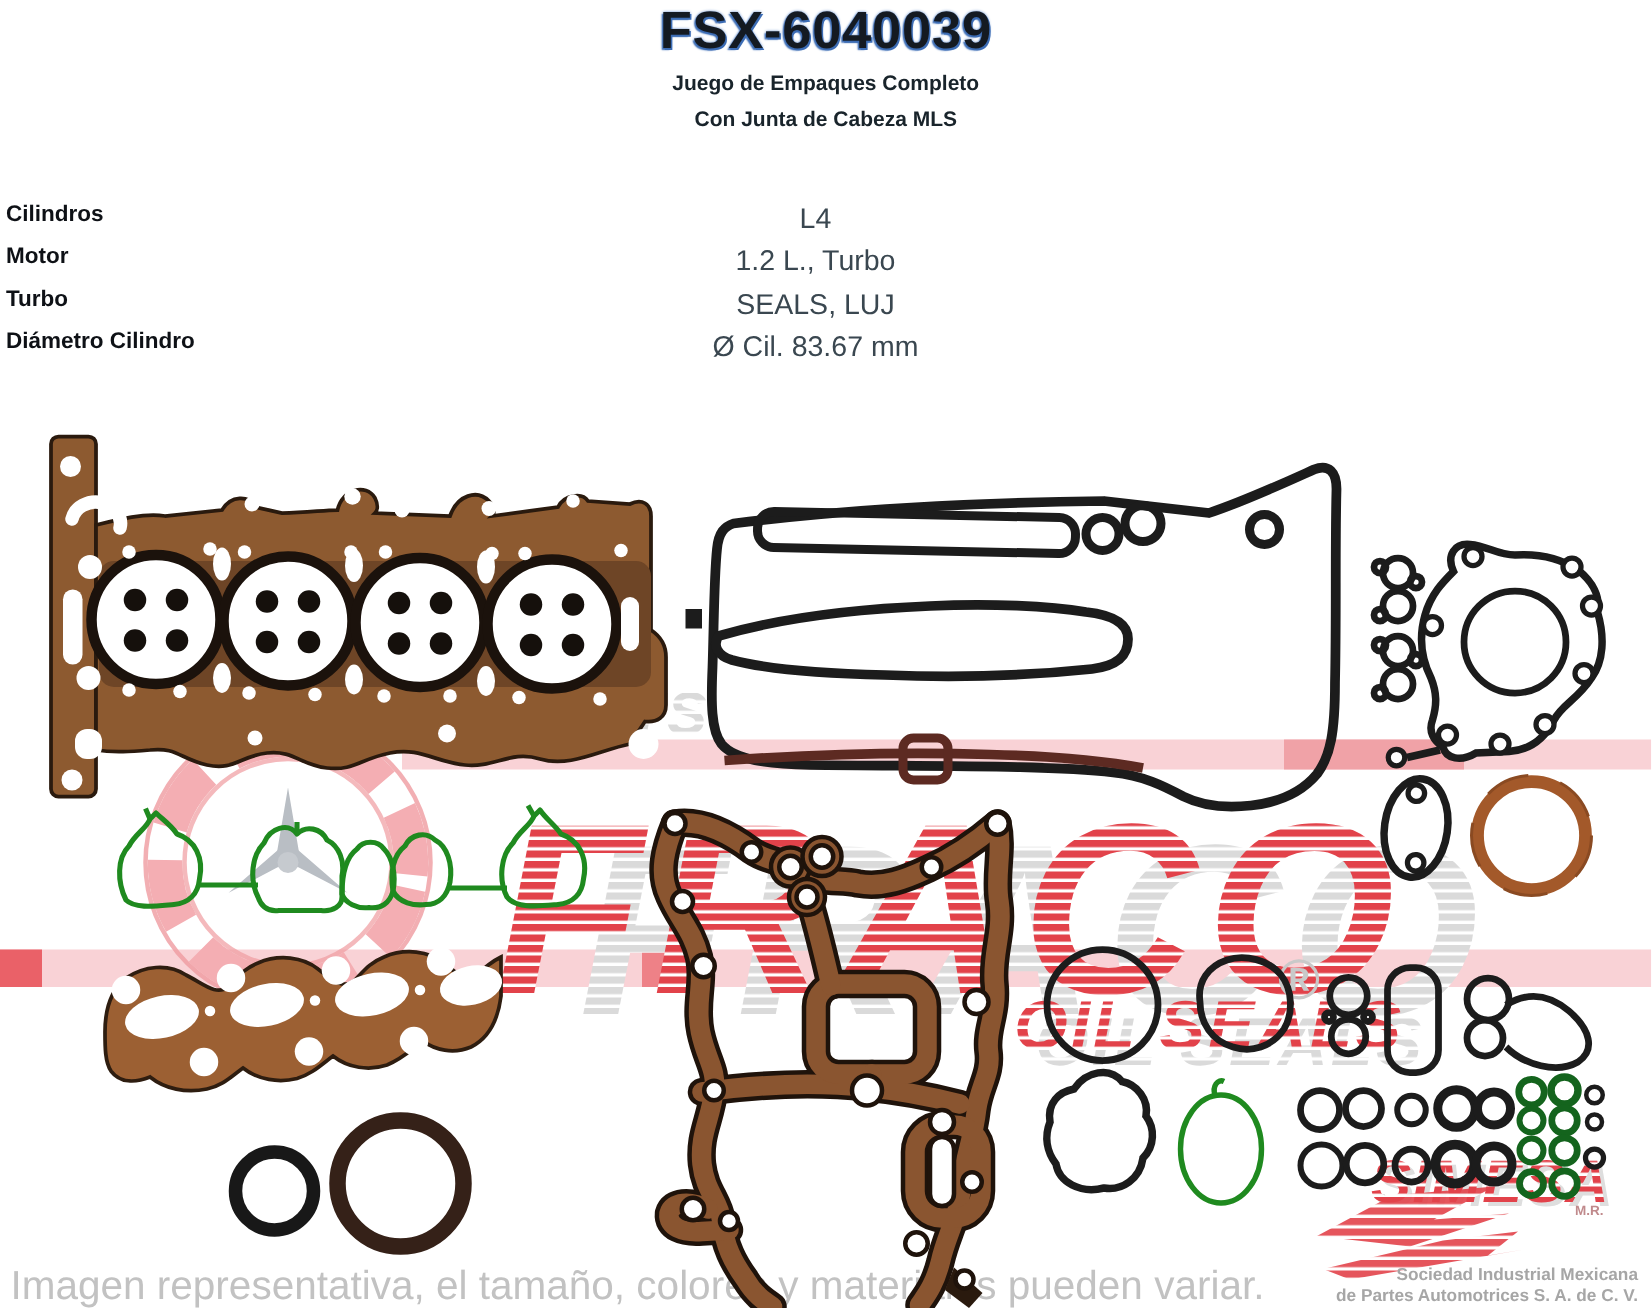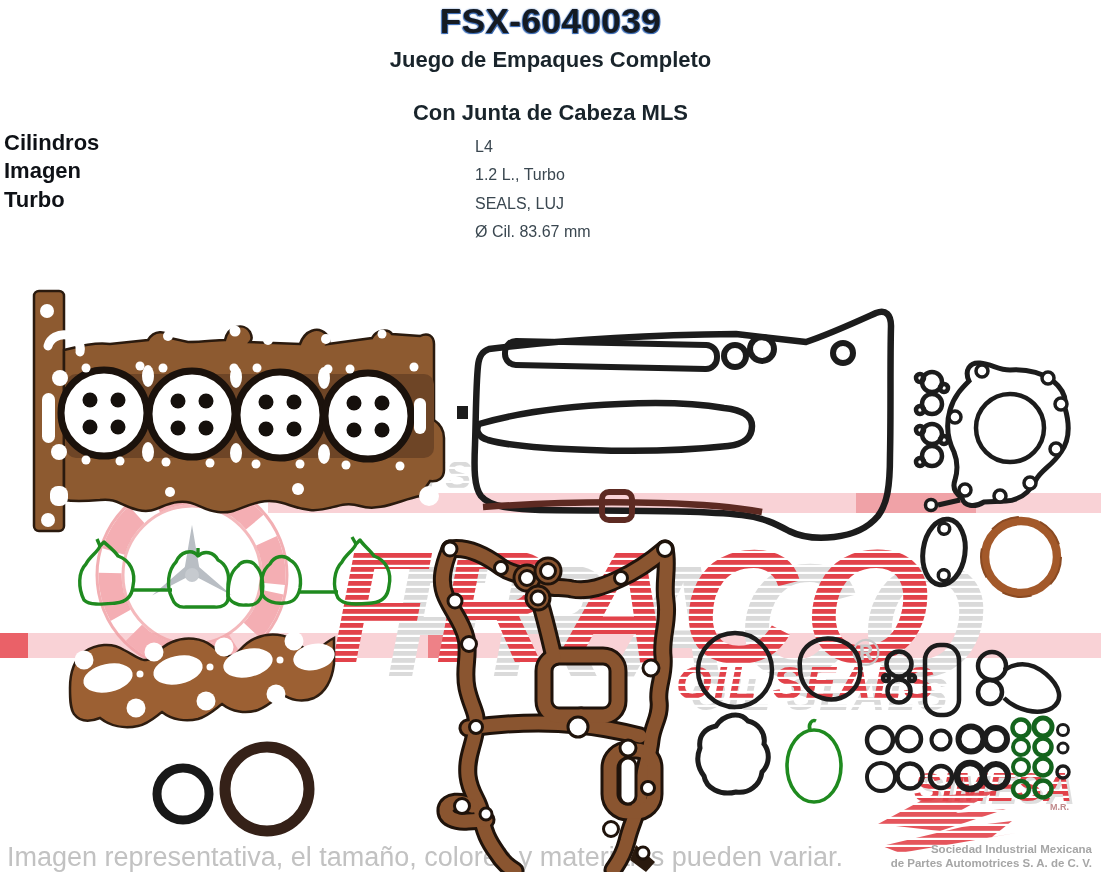--- a/index.html
+++ b/index.html
@@ -2,46 +2,47 @@
 <html><head>
 <meta charset="utf-8">
 <style>
   html,body{margin:0;padding:0;background:#ffffff;}
   #page{position:relative;width:1101px;height:872px;background:#fff;overflow:hidden;
         font-family:"Liberation Sans", sans-serif;text-decoration:underline;}
   .title{position:absolute;top:1px;left:0;width:1101px;text-align:center;
          font-size:35px;font-weight:bold;color:#141a22;letter-spacing:0.5px;
          text-shadow:1px 1px 0 #3c6cb4,-1px 1px 1px #3c6cb4,0 0 2px #5b87c9;}
   .sub{position:absolute;left:0;width:1101px;text-align:center;
-       font-size:22px;font-weight:bold;color:#19242b;}
-  .sub1{top:47px;} .sub2{top:71px;margin-top:29px;}
+       font-size:14px;font-weight:bold;color:#19242b;}
+  .sub1{top:47px;} .sub2{top:71px;}
   .spec-labels{position:absolute;left:4px;top:129px;}
-  .spec-labels div{font-size:22px;font-weight:bold;color:#0e1116;line-height:28.4px;white-space:nowrap;}
+  .spec-labels div{font-size:15px;font-weight:bold;color:#0e1116;line-height:28.4px;white-space:nowrap;}
   .spec-values{position:absolute;left:475px;top:133px;}
-  .spec-values div{font-size:16px;color:#3a4750;line-height:28.4px;white-space:nowrap;}
+  .spec-values div{font-size:19px;color:#3a4750;line-height:28.4px;white-space:nowrap;text-align:center;}
   svg{position:absolute;left:0;top:0;}
   .tgb{stroke:#1f130b;stroke-width:19;fill:none;stroke-linecap:round;stroke-linejoin:round;}
   .tgt{stroke:#8a5530;stroke-width:13;fill:none;stroke-linecap:round;stroke-linejoin:round;}
   .hole{fill:#ffffff;stroke:#1f130b;stroke-width:3;}
   .wpb{fill:#ffffff;stroke:#1c1c1c;stroke-width:3.5;}
   text{font-family:"Liberation Sans", sans-serif;}
 </style>
 </head>
 <body>
 
 <div id="page">
 
   <div class="title">FSX-6040039</div>
   <div class="sub sub1">Juego de Empaques Completo</div>
   <div class="sub sub2">Con Junta de Cabeza MLS</div>
 
   <div class="spec-labels">
     <div>Cilindros</div>
-    <div>Imagen</div>
+    <div>Motor</div>
     <div>Turbo</div>
+    <div>Diámetro Cilindro</div>
   </div>
   <div class="spec-values">
     <div>L4</div>
     <div>1.2 L., Turbo</div>
     <div>SEALS, LUJ</div>
     <div>Ø Cil. 83.67 mm</div>
   </div>
 
   <svg width="1101" height="872" viewBox="0 0 1101 872">
     <defs>

